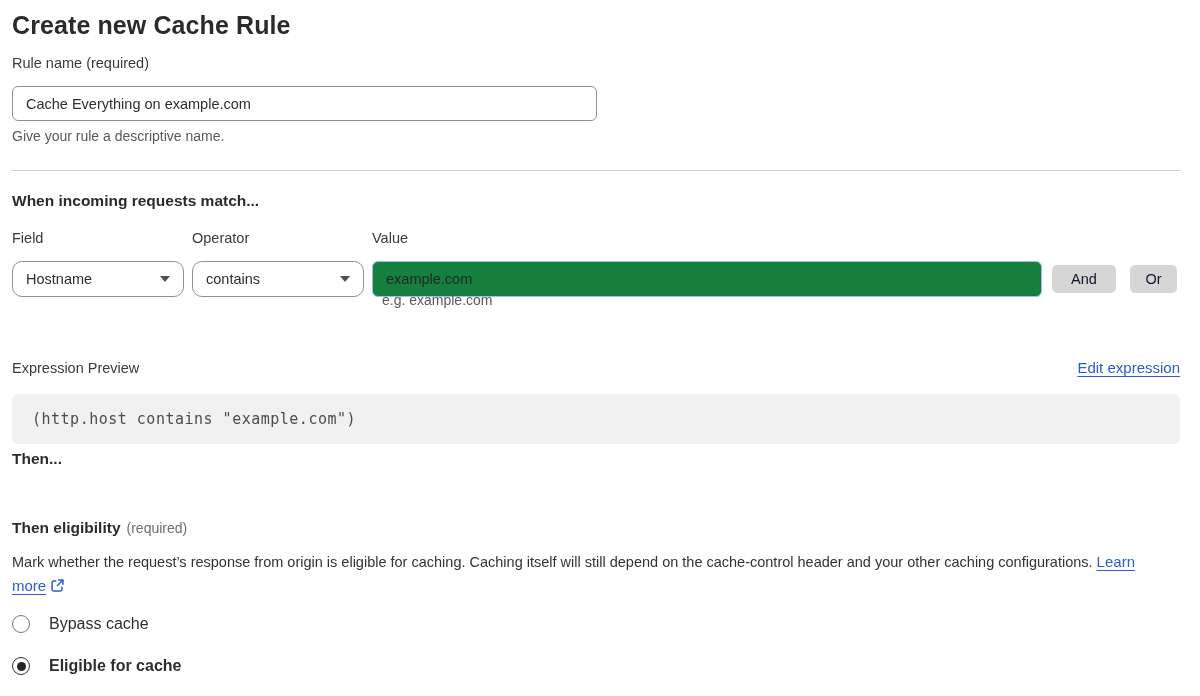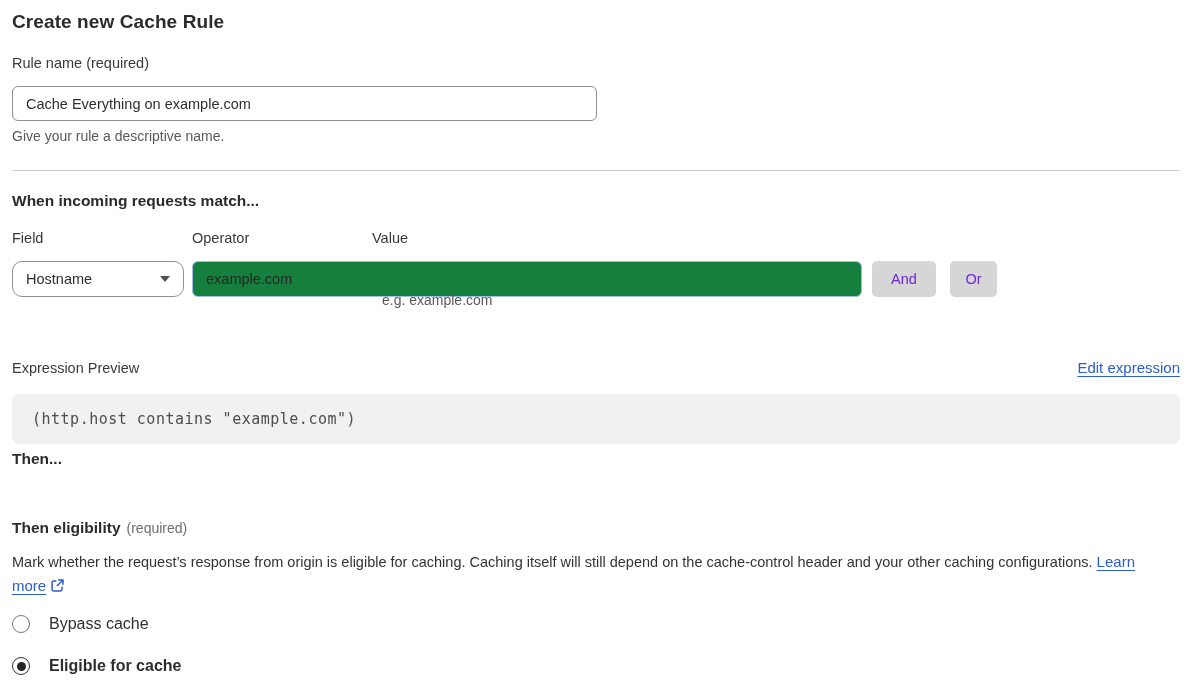--- a/index.html
+++ b/index.html
@@ -8,21 +8,21 @@
     background: #ffffff;
     font-family: "Liberation Sans", sans-serif;
     color: #313131;
     position: relative;
     overflow: hidden;
   }
   .abs { position: absolute; }
 
   .page-title {
     left: 12px; top: 11px;
-    font-size: 19px; font-weight: 700; color: #2b2b2b;
+    font-size: 25px; font-weight: 700; color: #2b2b2b;
     letter-spacing: .1px;
   }
 
   .field-label { font-size: 14.5px; color: #3a3a3a; }
   .help-text  { font-size: 14px; color: #595959; }
 
   .rule-name-label { left: 12px; top: 55px; }
   .rule-name-input {
     left: 12px; top: 86px;
     width: 585px; height: 35px;
@@ -71,24 +71,24 @@
     margin-left: 8px;
     width: 670px; height: 36px;
     border: 1px solid #a3bce8; border-radius: 6px;
     background: #15803d;
     padding: 0 13px;
     font-family: "Liberation Sans", sans-serif;
     font-size: 14.5px; color: #242424;
     outline: none;
   }
   .btn-gray {
-    height: 36px;
+    height: 28px;
     background: #d6d6d6; border: none; border-radius: 5px;
     font-family: "Liberation Sans", sans-serif;
-    font-size: 14.5px; color: #6d28d9;
+    font-size: 14.5px; color: #0f172a;
     cursor: pointer;
   }
   .btn-and { margin-left: 10px; width: 64px; }
   .btn-or  { margin-left: 14px; width: 47px; }
 
   .value-help { left: 382px; top: 292px; }
 
   .expr-label { left: 12px; top: 360px; font-size: 14.5px; color: #3a3a3a; }
   a.link {
     color: #2b5dcc; text-decoration: underline; text-underline-offset: 3px;
@@ -152,20 +152,24 @@
   <span class="col-a field-label">Field</span>
   <span class="col-b field-label">Operator</span>
   <span class="col-c field-label">Value</span>
 </div>
 
 <div class="abs match-controls">
   <div class="select">
     <span>Hostname</span>
     <span class="chevron"></span>
   </div>
+  <div class="select">
+    <span>contains</span>
+    <span class="chevron"></span>
+  </div>
   <input class="value-input" type="text" value="example.com" style="">
   <button class="btn-gray btn-and">And</button>
   <button class="btn-gray btn-or">Or</button>
 </div>
 
 <div class="abs help-text value-help">e.g. example.com</div>
 
 <div class="abs expr-label">Expression Preview</div>
 <a class="abs link edit-expression">Edit expression</a>
 

